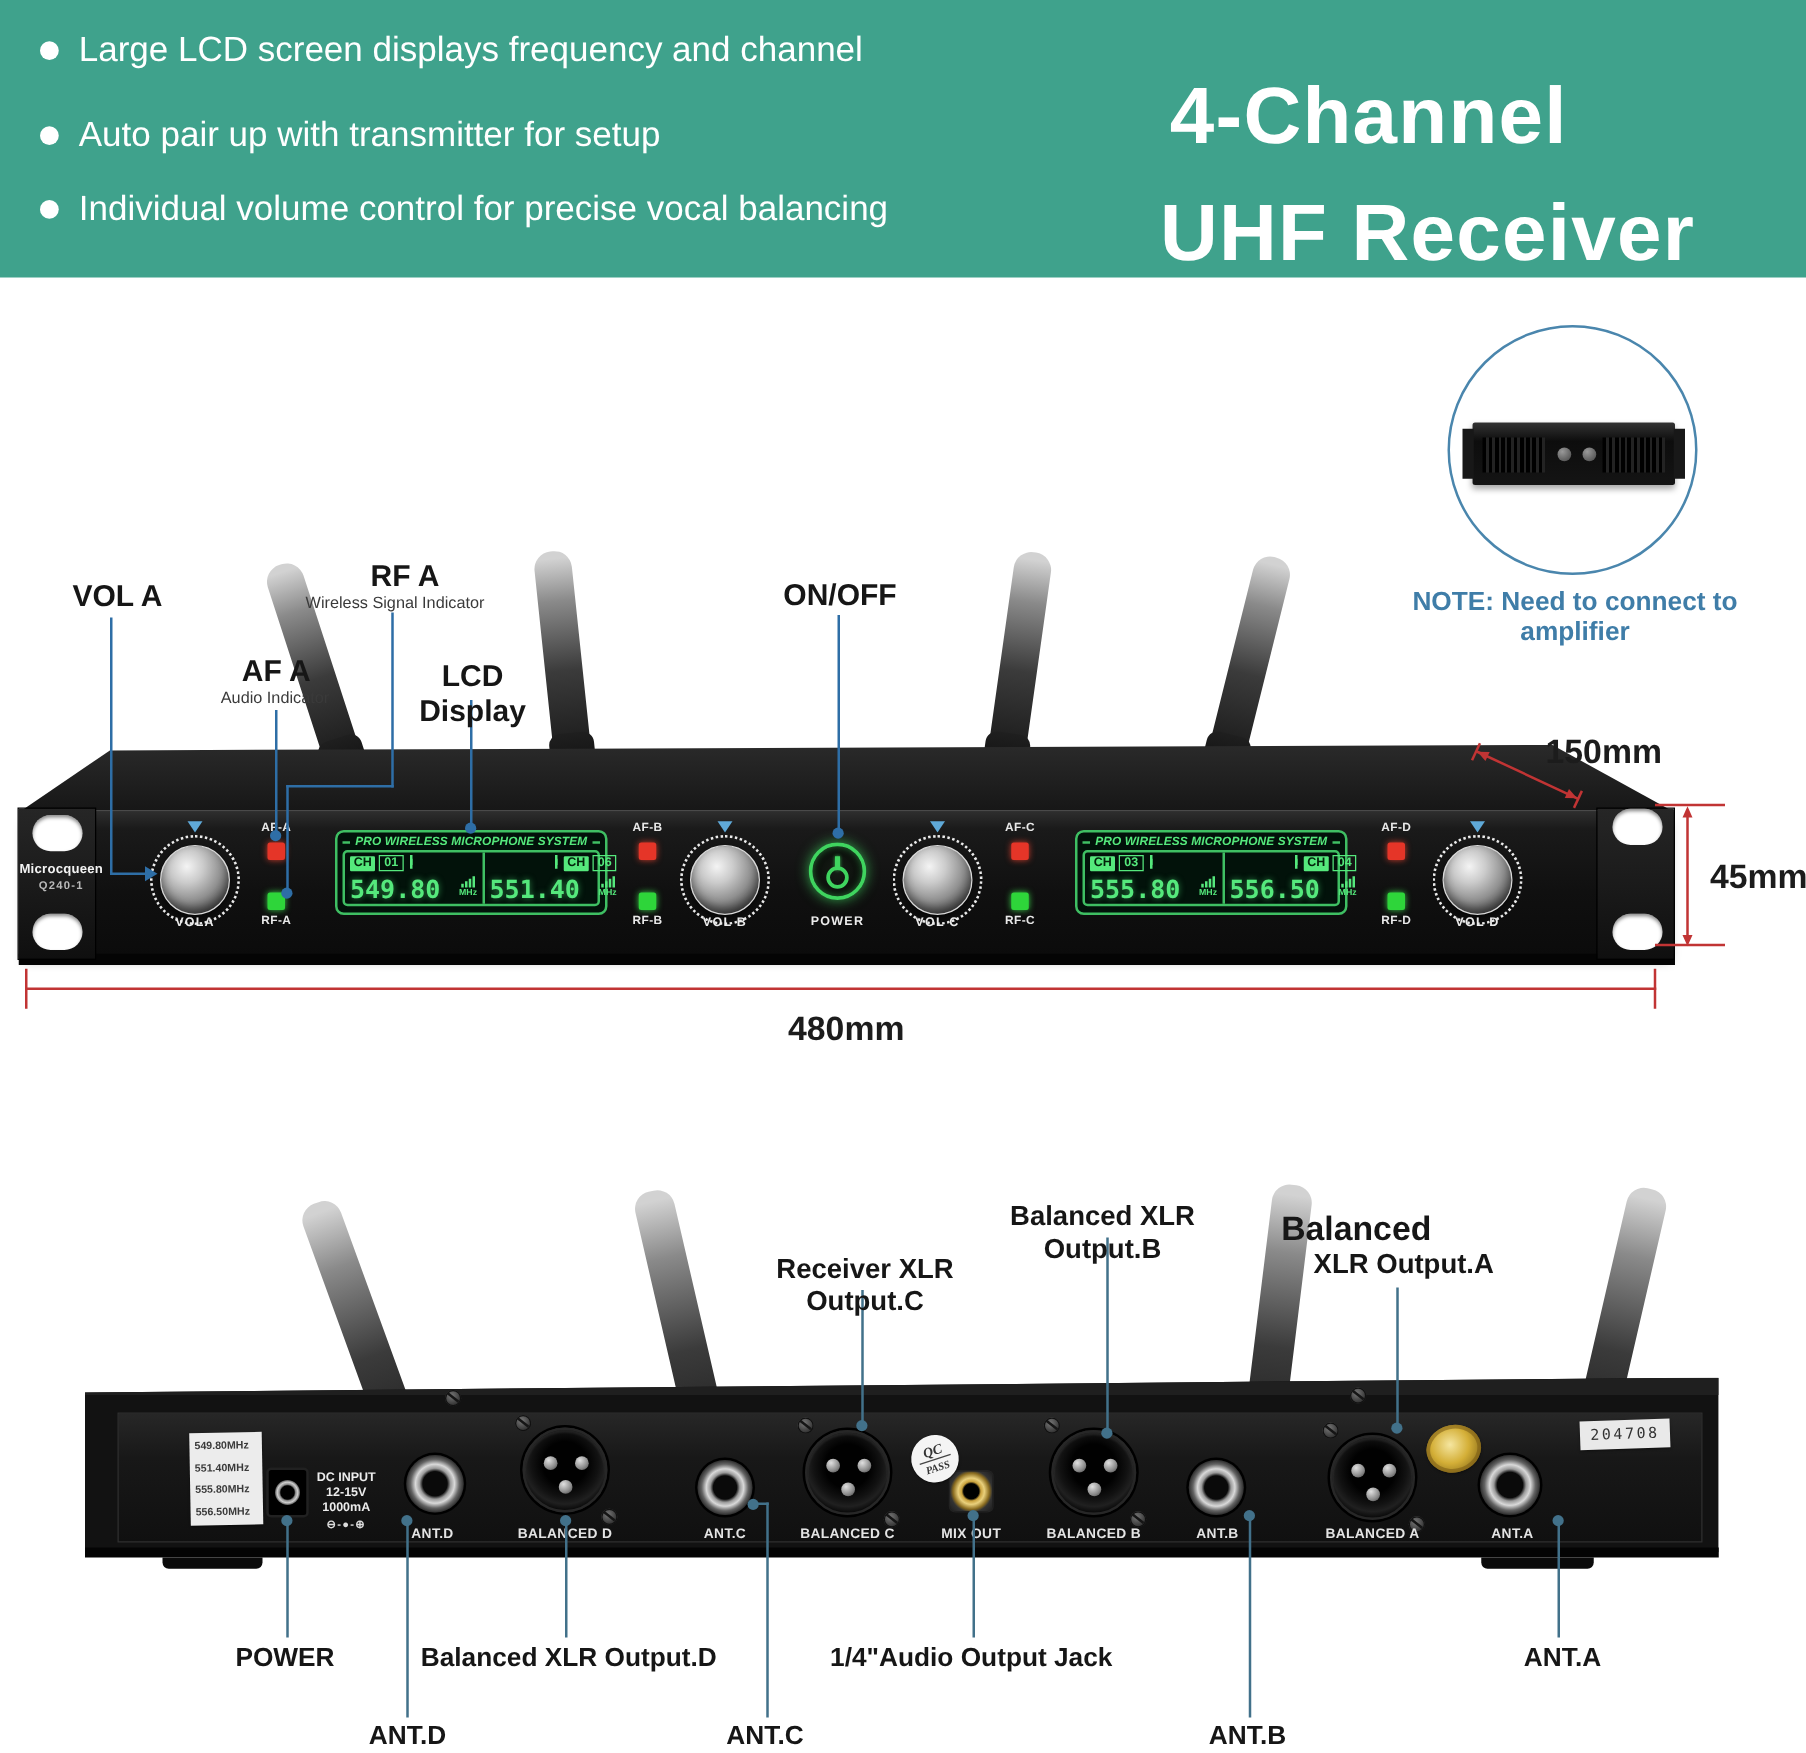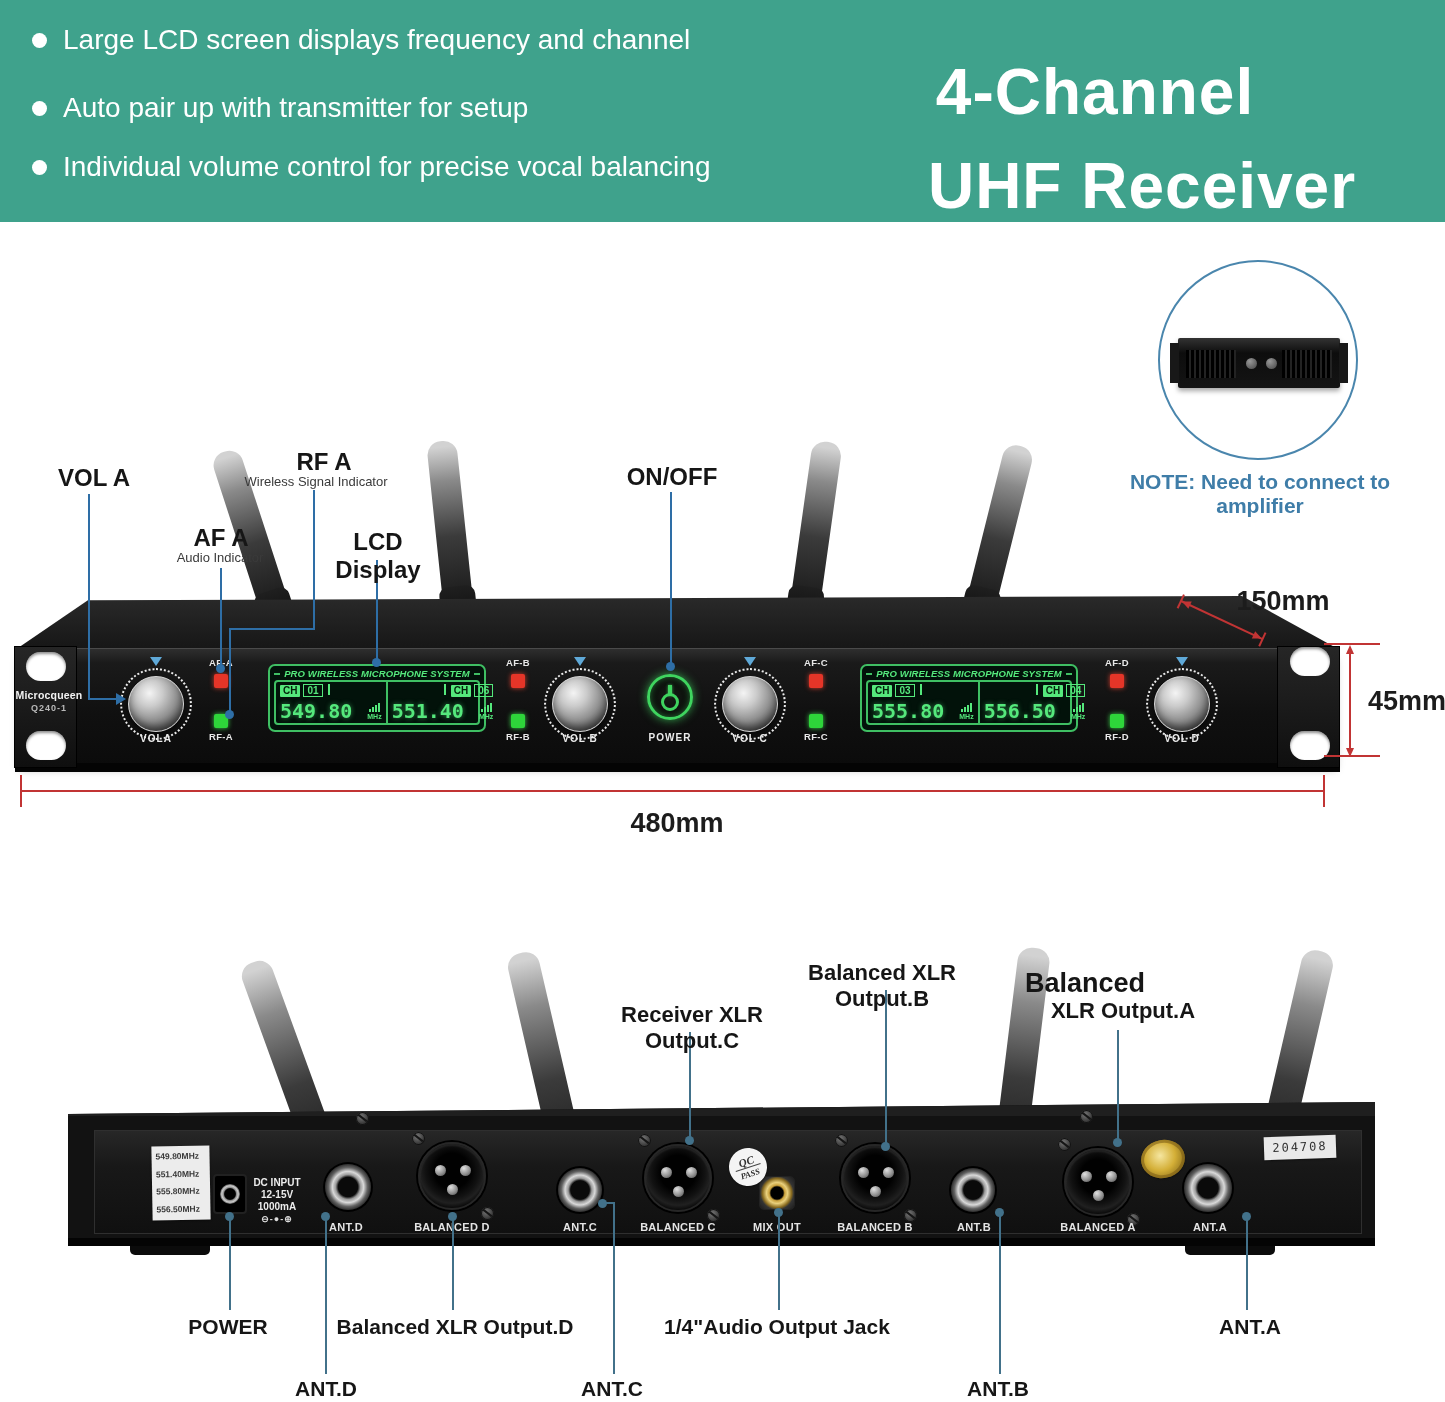--- a/index.html
+++ b/index.html
@@ -113,21 +113,21 @@
   .hl{height:2px;background:#3fbf63;flex:1 1 6px;}
   .lcd-box{display:flex;border:2px solid #3fbf63;border-radius:4px;height:45px;}
   .lcd-cell{flex:1;padding:2px 4px;display:flex;flex-direction:column;justify-content:space-between;}
   .lcd-cell.rt{border-left:2px solid #3fbf63;}
   .row1{display:flex;align-items:center;gap:3px;height:13px;}
   .lcd-cell.rt .row1{justify-content:flex-end;}
   .chb{background:var(--lcd-green);color:#03230b;font-weight:bold;font-size:10px;padding:0 3px;line-height:12px;border-radius:1px;}
   .chn{border:1px solid var(--lcd-green);color:var(--lcd-green);font-weight:bold;font-size:10px;padding:0 3px;line-height:11px;}
   .lcd-i{display:inline-block;width:2px;height:8px;background:var(--lcd-green);margin:0 2px;
        box-shadow:0 -3px 0 var(--lcd-green);}
-  .row2{display:flex;align-items:center;gap:15px;}
+  .row2{display:flex;align-items:flex-start;gap:15px;}
   .freq{font-family:"DejaVu Sans Mono",monospace;font-weight:bold;font-size:20px;line-height:1;
        color:var(--lcd-green);text-shadow:0 0 5px rgba(82,232,124,.55);letter-spacing:0;}
   .sig{display:flex;flex-direction:column;align-items:center;}
   .bars{display:flex;align-items:flex-end;gap:1px;height:9px;}
   .bars i{display:block;width:2px;background:var(--lcd-green);}
   .bars i:nth-child(1){height:3px;}.bars i:nth-child(2){height:5px;}
   .bars i:nth-child(3){height:7px;}.bars i:nth-child(4){height:9px;}
   .mhz{font-weight:bold;font-size:7px;color:var(--lcd-green);line-height:1;margin-top:1px;}
 
   

